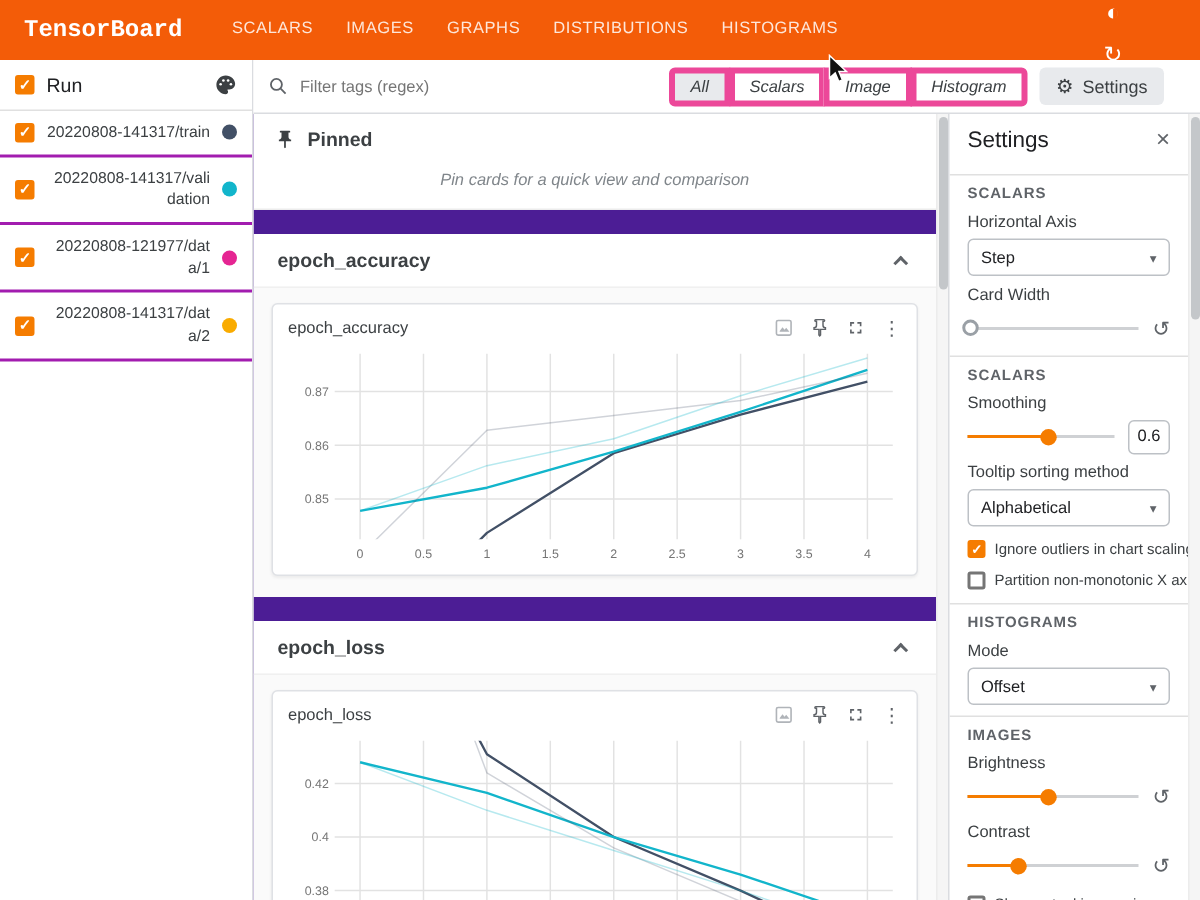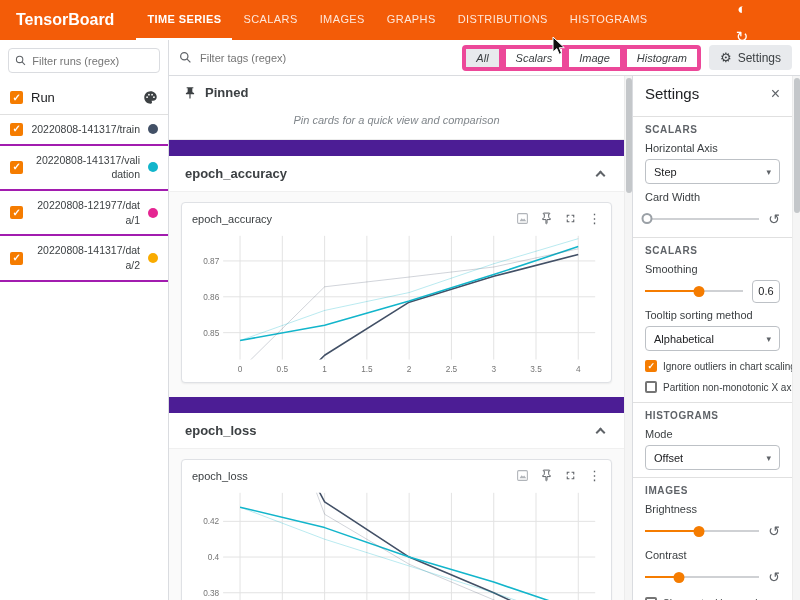--- a/index.html
+++ b/index.html
@@ -1,21 +1,21 @@
 <!DOCTYPE html>
 <html style="--header-bg: #f35c08; --accent: #f57c00; --chip-selected-bg: #e8eaed;"><head>
 <meta charset="utf-8">
 <style>
   * { box-sizing:border-box; margin:0; padding:0; }
   html,body { width:800px; height:600px; overflow:hidden; }
   body { font-family:"Liberation Sans", sans-serif; background:#fff; position:relative; color:#3c4043; }
 
   
   header { height:40px; background:var(--header-bg); display:flex; align-items:center; color:#fff; padding:0 14px 0 16px; }
-  .logo { font-size:16px; font-weight:bold; margin-right:22px; }
+  .logo { font-size:16px; font-weight:bold; margin-right:22px;font-family:Liberation Mono, monospace; }
   nav { display:flex; height:100%; }
   .tab { display:flex; align-items:center; padding:0 11px; font-size:11px; letter-spacing:.4px; color:rgba(255,255,255,.85); border-bottom:2px solid transparent; cursor:pointer; }
   .tab.active { color:#fff; border-bottom-color:#fff; font-weight:bold; }
   .header-right { margin-left:auto; display:flex; align-items:center; gap:13px;flex-direction:column; }
   .status-select { font-size:11px; font-weight:bold; letter-spacing:.3px; border-bottom:1px solid rgba(255,255,255,.85); padding:3px 2px; display:flex; align-items:center; justify-content:space-between; min-width:88px; cursor:pointer; }
   .hicon { font-size:15px; cursor:pointer; line-height:1; }
 
   
   .app { display:flex; height:560px; }
 
@@ -28,21 +28,21 @@
   .run-row { display:flex; align-items:center; padding:7px 10px; gap:8px; border-bottom:2px solid #a21caf;text-align:right; }
   .run-name { font-size:10.5px; color:#3c4043; flex:1; word-break:break-all; line-height:1.4; }
   .dot { width:10px; height:10px; border-radius:50%; flex:none; }
 
   .cb { width:13px; height:13px; border:2px solid #757575; border-radius:2px; flex:none; position:relative; cursor:pointer; background:#fff; }
   .cb.checked { background:var(--accent); border-color:var(--accent); }
   .cb.checked::after { content:"✓"; color:#fff; font-size:10px; font-weight:bold; position:absolute; top:-1.5px; left:0.5px; }
 
   
   .right-col { flex:1; display:flex; flex-direction:column; min-width:0; }
-  .toolbar { height:36px; border-bottom:1px solid #dadce0; display:flex; align-items:center; padding:0 8px 0 10px; gap:8px; background:#fff; flex:none; }
+  .toolbar { height:36px; border-bottom:1px solid #dadce0; display:flex; align-items:center; padding:0 24px 0 10px; gap:8px; background:#fff; flex:none; }
   .toolbar input { border:none; outline:none; flex:1; font-size:11px; font-family:inherit; min-width:40px; }
   .chips { display:flex; flex:none; }
   .chip { font-size:11px; color:#3c4043; border:4px solid #ec4899; padding:3px 10px; margin-left:-1px; cursor:pointer; background:#fff;font-style:italic; }
   .chip:first-child { border-radius:4px 0 0 4px; margin-left:0; }
   .chip:last-child { border-radius:0 4px 4px 0; }
   .chip.selected { background:var(--chip-selected-bg); }
   .settings-btn { display:flex; align-items:center; gap:6px; background:#e8eaed; border:none; border-radius:4px; padding:5px 11px; font-size:12px; color:#3c4043; font-family:inherit; cursor:pointer; flex:none; }
   .settings-btn .gear { font-size:13px; }
 
   .content-row { flex:1; display:flex; overflow:hidden; min-height:0; }
@@ -88,21 +88,20 @@
 
   
   .cursor { position:absolute; left:552px; top:36px; z-index:20; pointer-events:none; }
 </style>
 </head>
 <body>
 
 <header>
   <div class="logo">TensorBoard</div>
   <nav>
-    <div class="tab active">TIME SERIES</div>
     <div class="tab">SCALARS</div>
     <div class="tab">IMAGES</div>
     <div class="tab">GRAPHS</div>
     <div class="tab">DISTRIBUTIONS</div>
     <div class="tab">HISTOGRAMS</div>
   </nav>
   <div class="header-right">
     <div class="status-select">
       <span>INACTIVE</span>
       <span>▾</span>
@@ -110,27 +109,20 @@
     <span class="hicon">◐</span>
     <span class="hicon">↻</span>
     <span class="hicon">⚙</span>
 
   </div>
 </header>
 
 <div class="app">
 
   <aside>
-    <div class="search-box">
-      <svg width="13" height="13" viewBox="0 0 16 16">
-        <circle cx="6.5" cy="6.5" r="4.5" fill="none" stroke="#5f6368" stroke-width="1.5"></circle>
-        <line x1="10" y1="10" x2="14" y2="14" stroke="#5f6368" stroke-width="1.5"></line>
-      </svg>
-      <input placeholder="Filter runs (regex)" style="">
-    </div>
     <div class="runs-header">
       <span class="cb checked"></span>
       <span>Run</span>
       <span class="spacer"></span>
       <svg width="15" height="15" viewBox="0 0 24 24">
         <path fill="#3c4043" d="M12 2C6.49 2 2 6.49 2 12s4.49 10 10 10c1.38 0 2.5-1.12 2.5-2.5 0-.61-.23-1.2-.64-1.67-.08-.1-.13-.21-.13-.33 0-.28.22-.5.5-.5H16c3.31 0 6-2.69 6-6 0-4.96-4.49-9-10-9z"></path>
         <circle cx="6.5" cy="11.5" r="1.4" fill="#fff"></circle>
           <circle cx="9.5" cy="7.5" r="1.4" fill="#fff"></circle>
         <circle cx="14.5" cy="7.5" r="1.4" fill="#fff"></circle>
           <circle cx="17.5" cy="11.5" r="1.4" fill="#fff"></circle>

